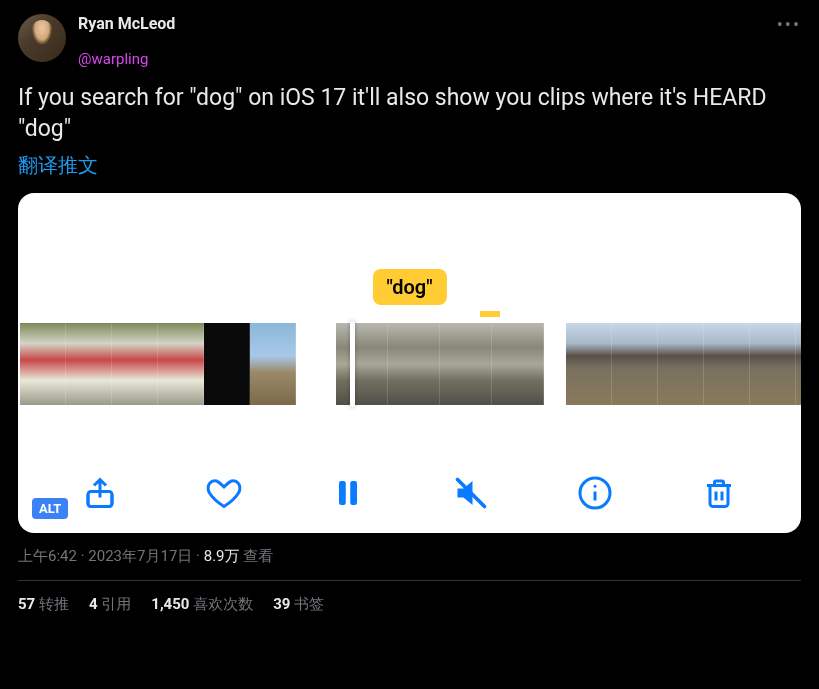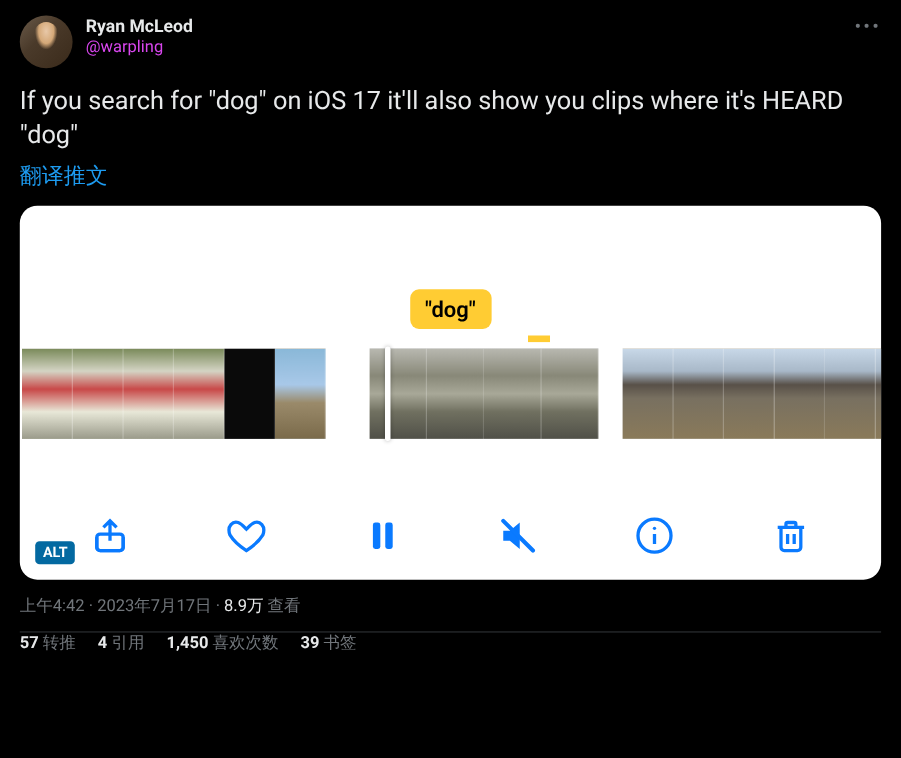--- a/index.html
+++ b/index.html
@@ -30,21 +30,21 @@
     overflow: hidden;
   }
   .avatar::after {
     content: "";
     position: absolute;
     top: 6px; left: 12px;
     width: 24px; height: 28px;
     background: radial-gradient(ellipse at 50% 30%, #e8c8a8 0%, #d4a878 40%, transparent 60%);
     border-radius: 50% 50% 40% 40%;
   }
-  .user-block { display: flex; flex-direction: column; }
+  .user-block { display: flex; flex-direction: column; gap: 17px; }
   .display-name {
     font-weight: 700;
     font-size: 16px;
     color: #e7e9ea;
   }
   .handle {
     font-size: 15px;
     color: #d946ef;
   }
   .more-btn {
@@ -161,41 +161,42 @@
     cursor: pointer;
     display: flex;
     align-items: center;
     justify-content: center;
   }
   .tool-ic svg { width: 100%; height: 100%; }
   .alt-badge {
     position: absolute;
     bottom: 14px;
     left: 14px;
-    background: #0369a1;
+    background: #3b82f6;
     color: #fff;
     font-size: 13px;
     font-weight: 700;
     padding: 3px 7px;
     border-radius: 4px;
   }
   .meta-line {
     margin-top: 14px;
     font-size: 15px;
     color: #71767b;
   }
   .meta-line .strong { color: #e7e9ea; font-weight: 400; }
   .divider {
     height: 1px;
     background: #2f3336;
     margin-top: 14px;
   }
   .stats {
     display: flex;
     gap: 20px;
+    margin-top: 14px;
     font-size: 15px;
     color: #71767b;
   }
   .stats .num { color: #e7e9ea; font-weight: 700; }
 </style>
 </head>
 <body>
 
 <div class="tweet">
 
@@ -281,21 +282,21 @@
             <line x1="10" y1="11" x2="10" y2="17"></line>
             <line x1="14" y1="11" x2="14" y2="17"></line>
           </svg>
       </div>
     </div>
 
     <div class="alt-badge">ALT</div>
   </div>
 
   <div class="meta-line">
-    <span>上午4:42</span><span> · </span><span>2023年7月17日</span><span> · </span><span class="strong">8.9万</span><span> 查看</span>
+    <span>上午6:42</span><span> · </span><span>2023年7月17日</span><span> · </span><span class="strong">8.9万</span><span> 查看</span>
   </div>
 
   <div class="divider"></div>
 
   <div class="stats">
     <div><span class="num">57</span><span> 转推</span></div>
     <div><span class="num">4</span><span> 引用</span></div>
     <div><span class="num">1,450</span><span> 喜欢次数</span></div>
     <div><span class="num">39</span><span> 书签</span></div>
   </div>

